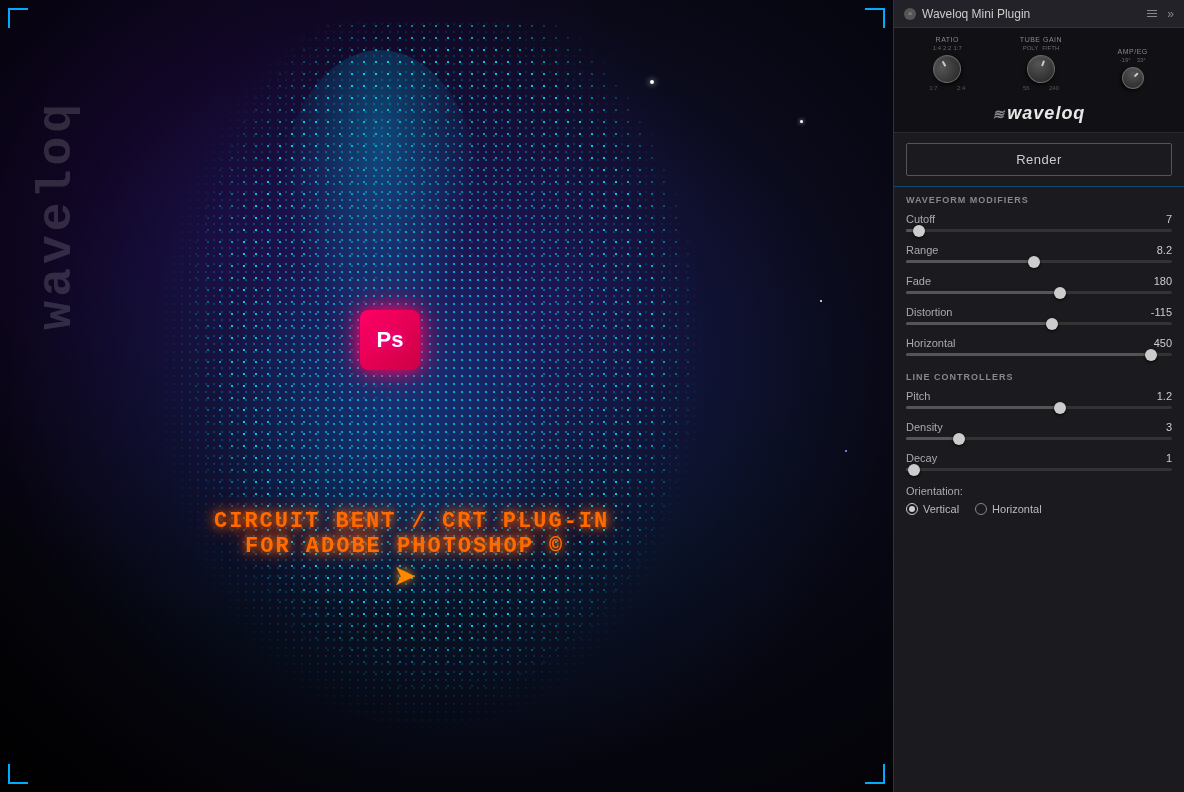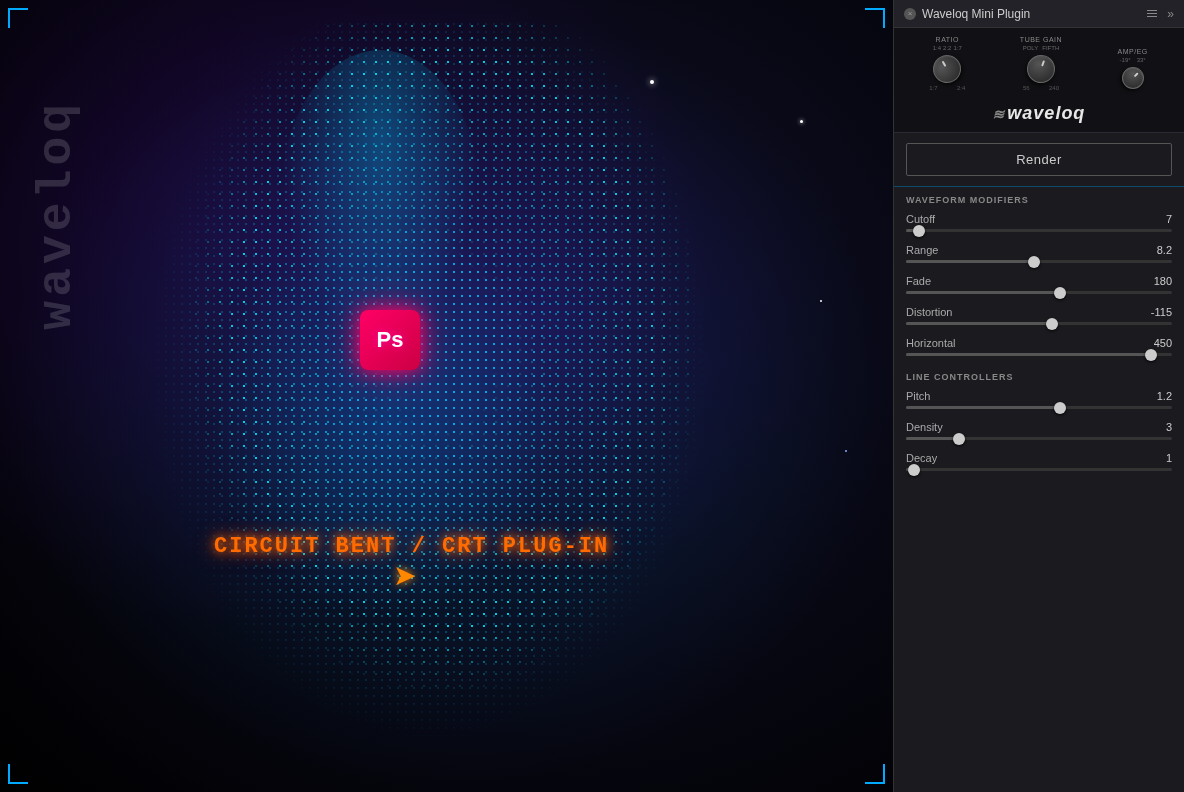--- a/index.html
+++ b/index.html
@@ -448,20 +448,21 @@
       mask:radial-gradient(ellipse 260px 360px at 52% 42%, transparent 20%, rgba(0,0,0,0.6) 50%, black 80%, transparent 100%);
       opacity:0.9;"></div>
   </div>
 
   <div class="ps-logo">
     <span>Ps</span>
   </div>
 
   <div class="hero-text">
     <span class="line1">CIRCUIT BENT / CRT PLUG-IN</span>
+    <span class="line2">FOR ADOBE PHOTOSHOP ©</span>
     <div class="arrow">➤</div>
   </div>
 
   <div class="vertical-text">
     waveloq
   </div>
 </div>
 
 <div id="plugin-panel">
 
@@ -623,13 +624,26 @@
     <div class="slider-label-row">
       <span class="slider-label">Decay</span>
       <span class="slider-value">1</span>
     </div>
     <div class="slider-track">
       <div class="slider-fill" style="width: 3%;"></div>
       <div class="slider-thumb" style="left: 3%;"></div>
     </div>
   </div>
 
+  <div class="orientation-row">
+    <div class="orientation-label">Orientation:</div>
+    <div class="radio-group">
+      <div class="radio-item">
+        <div class="radio-circle checked"></div>
+        <span class="radio-text">Vertical</span>
+      </div>
+      <div class="radio-item">
+        <div class="radio-circle"></div>
+        <span class="radio-text">Horizontal</span>
+      </div>
+    </div>
+  </div>
 </div>
 
 </body></html>

